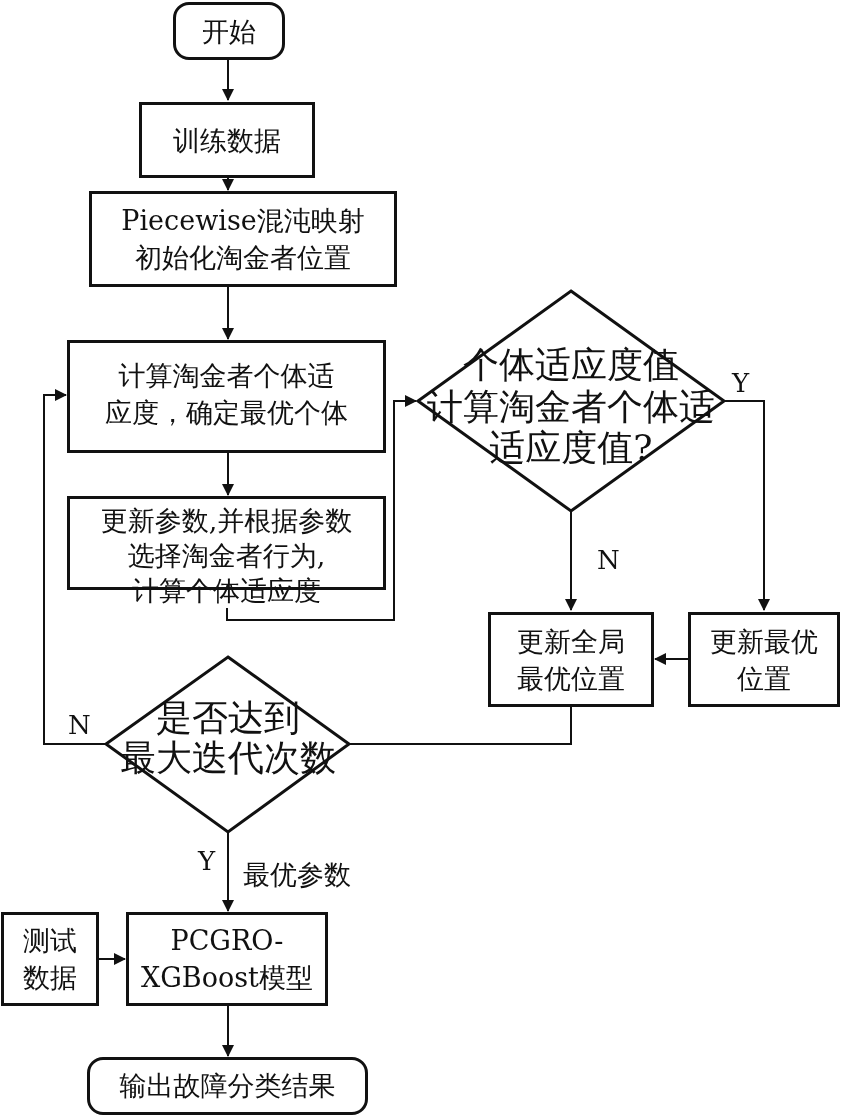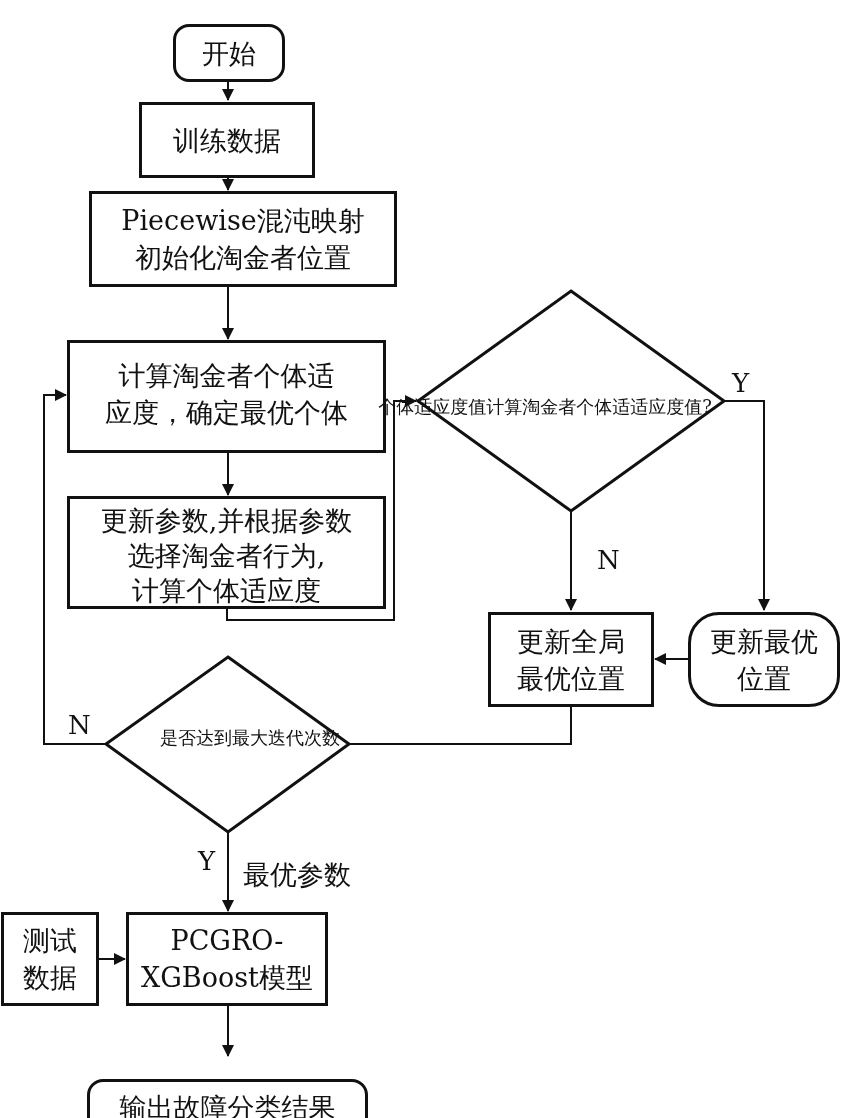--- a/index.html
+++ b/index.html
@@ -19,30 +19,30 @@
       border: 3px solid #111111;
       background: #ffffff;
       display: flex;
       align-items: center;
       justify-content: center;
       text-align: center;
       font-size: 27px;
       line-height: 37px;
       white-space: nowrap;
     }
-    .node.rounded { border-radius: 16px; margin-top: 22px; }
+    .node.rounded { border-radius: 16px; }
     .node .lines { display: flex; flex-direction: column; align-items: center; }
     .diamond-label {
       position: absolute;
       display: flex;
-      flex-direction: row;
+      flex-direction: column;
       align-items: center;
-      justify-content: flex-end;
+      justify-content: space-between;
       text-align: center;
-      font-size: 18px;
+      font-size: 36px;
       line-height: 37px;
       white-space: nowrap;
     }
     .edge-label {
       position: absolute;
       font-size: 26px;
       line-height: 30px;
       white-space: nowrap;
     }
   </style>
@@ -110,35 +110,35 @@
     </div>
   </div>
 
   <div class="node" style="left:67px; top:340px; width:319px; height:113px; align-items:flex-start; padding-top:14px;">
     <div class="lines">
       <span>计算淘金者个体适</span>
       <span>应度，确定最优个体</span>
     </div>
   </div>
 
-  <div class="node" style="left:67px; top:496px; width:319px; height:113px; align-items:flex-start; padding-top:4px; line-height:35px;">
+  <div class="node" style="left:67px; top:496px; width:319px; height:94px; align-items:flex-start; padding-top:4px; line-height:35px;">
     <div class="lines">
       <span>更新参数,并根据参数</span>
       <span>选择淘金者行为,</span>
       <span>计算个体适应度</span>
     </div>
   </div>
 
   <div class="diamond-label" style="left:430px; top:346px; width:282px; height:120px;">
     <span>个体适应度值</span>
     <span>计算淘金者个体适</span>
     <span>适应度值?</span>
   </div>
 
-  <div class="node" style="left:688px; top:612px; width:152px; height:95px;border-radius:31px;">
+  <div class="node" style="left:688px; top:612px; width:152px; height:95px;">
     <div class="lines">
       <span>更新最优</span>
       <span>位置</span>
     </div>
   </div>
 
   <div class="node" style="left:488px; top:612px; width:166px; height:95px;">
     <div class="lines">
       <span>更新全局</span>
       <span>最优位置</span>

